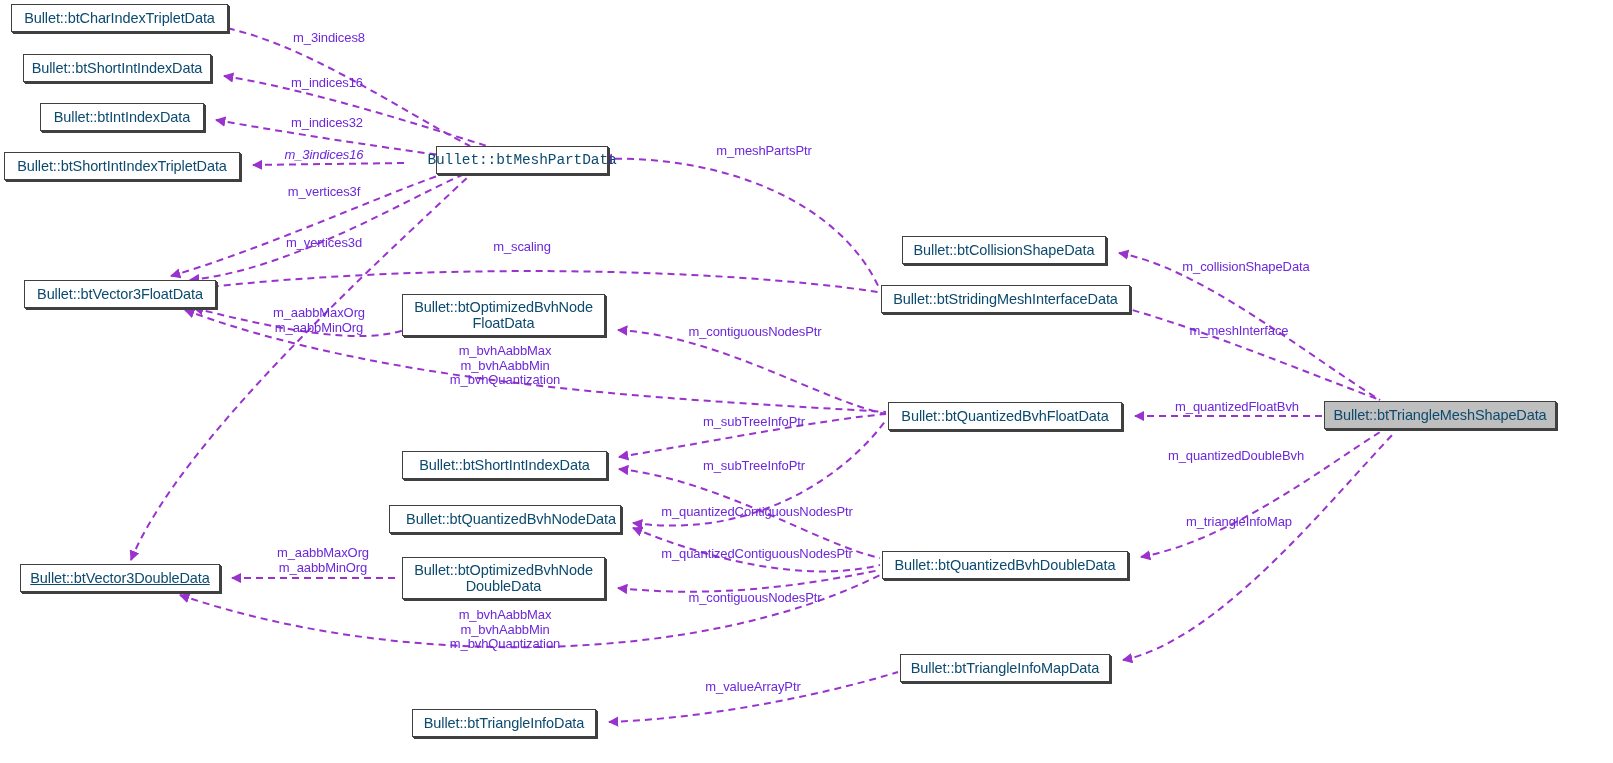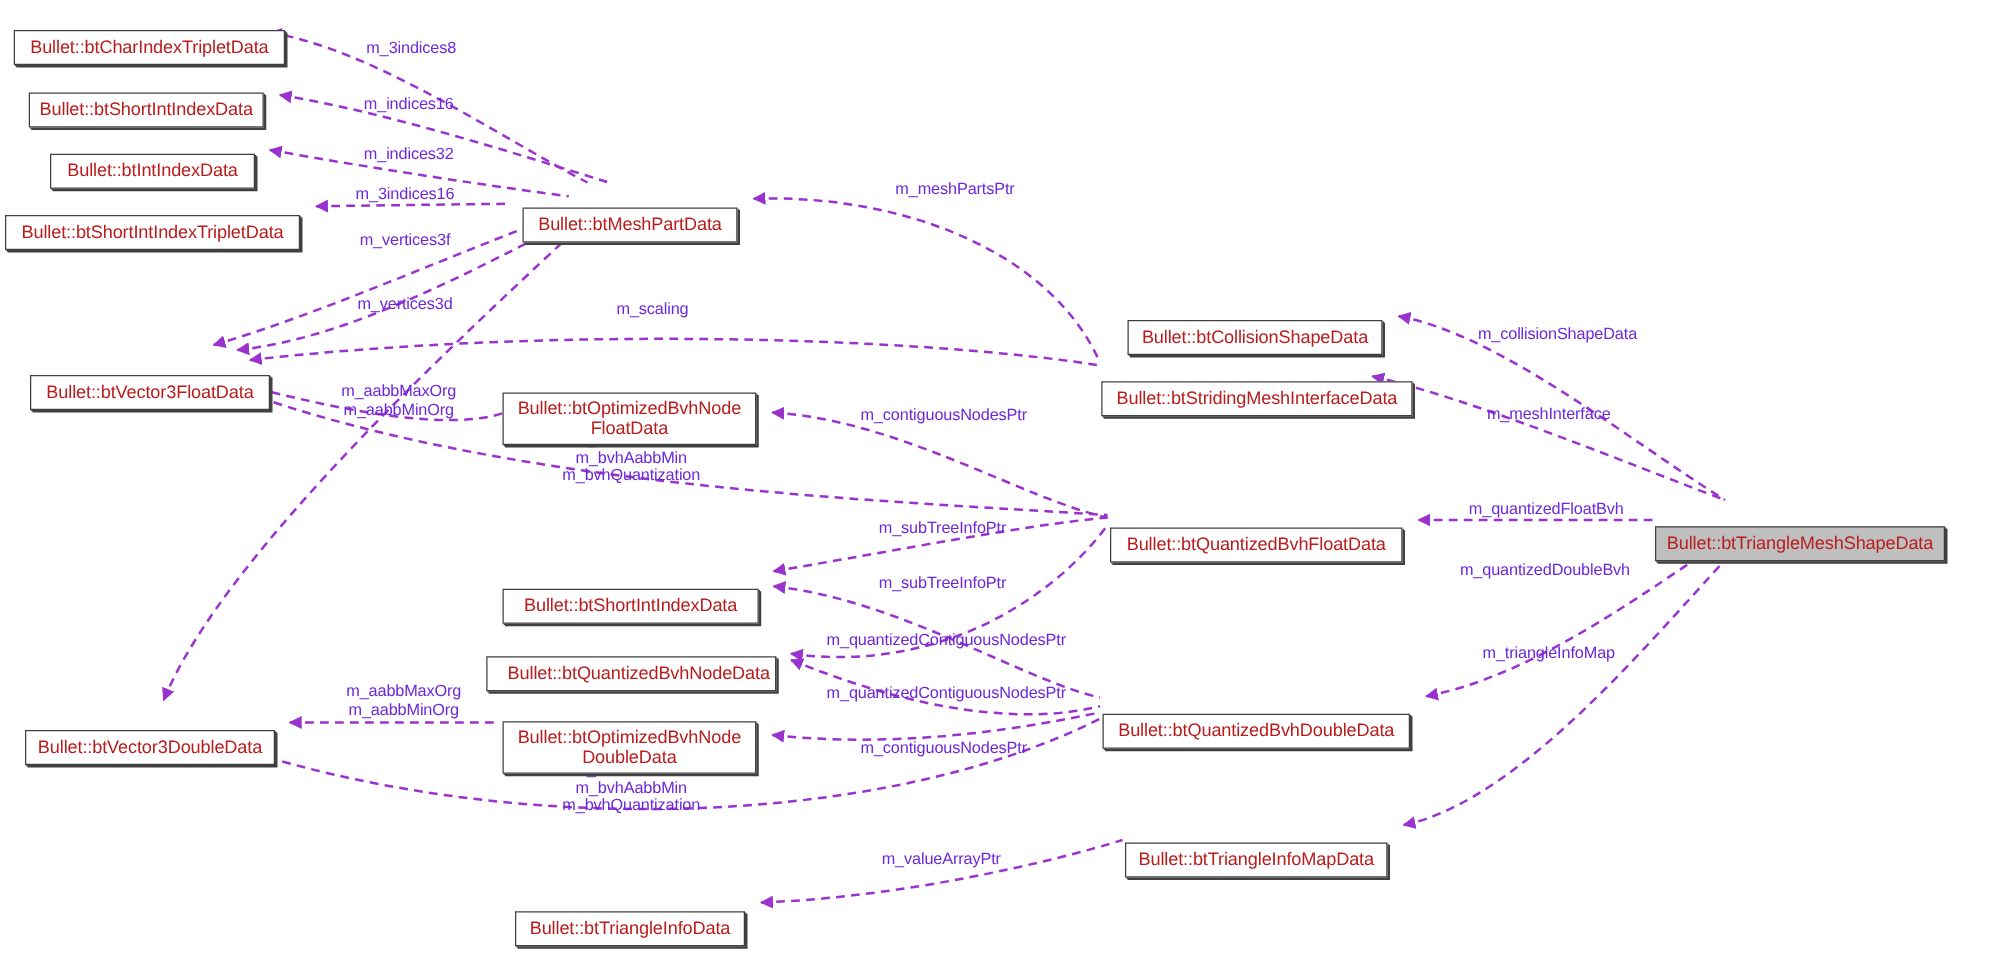--- a/index.html
+++ b/index.html
@@ -27,26 +27,25 @@
     position: absolute;
     box-sizing: border-box;
     border: 1px solid #404040;
     background: #ffffff;
     box-shadow: 1px 1px 0 0 #404040, 2px 2px 0 0 #404040;
     display: flex;
     align-items: center;
     justify-content: center;
     text-align: center;
     font-size: 14.5px;
-    color: #b91c1c;
+    color: #0c4a6e;
     line-height: 1.12;
     white-space: pre-line;
     letter-spacing: -0.1px;
     z-index: 3;
-    margin-top: 20px;
   }
   .node.highlight {
     background: #bfbfbf;
   }
   .edge-label {
     position: absolute;
     font-size: 13px;
     color: #6d28d9;
     line-height: 1.12;
     white-space: pre-line;
@@ -94,42 +93,42 @@
         <path d="M 1123,660 C 1220,640 1330,500 1395,432" marker-start="url(#arrow)"></path>
         <path d="M 609,722 C 720,718 840,690 898,672" marker-start="url(#arrow)"></path>
       </g>
   </svg>
 
   <div id="nodes-group">
       <div class="node" style="left: 11px; top: 4px; width: 217px; height: 28px;">Bullet::btCharIndexTripletData</div>
       <div class="node" style="left: 23px; top: 54px; width: 188px; height: 28px; text-align: right;">Bullet::btShortIntIndexData</div>
       <div class="node" style="left: 40px; top: 103px; width: 164px; height: 28px;">Bullet::btIntIndexData</div>
       <div class="node" style="left: 4px; top: 152px; width: 236px; height: 28px;">Bullet::btShortIntIndexTripletData</div>
-      <div class="node" style="left: 418px; top: 146px; width: 172px; height: 28px;">Bullet::btMeshPartData</div>
+      <div class="node" style="left: 436px; top: 146px; width: 172px; height: 28px; font-family: Liberation Mono, monospace;">Bullet::btMeshPartData</div>
       <div class="node" style="left: 24px; top: 280px; width: 192px; height: 28px;">Bullet::btVector3FloatData</div>
       <div class="node" style="left: 402px; top: 294px; width: 203px; height: 42px;">Bullet::btOptimizedBvhNode
 FloatData</div>
       <div class="node" style="left: 902px; top: 236px; width: 204px; height: 28px;">Bullet::btCollisionShapeData</div>
       <div class="node" style="left: 881px; top: 285px; width: 249px; height: 28px;">Bullet::btStridingMeshInterfaceData</div>
       <div class="node" style="left: 888px; top: 402px; width: 234px; height: 28px;">Bullet::btQuantizedBvhFloatData</div>
       <div class="node" style="left: 402px; top: 451px; width: 205px; height: 28px;">Bullet::btShortIntIndexData</div>
       <div class="node" style="left: 389px; top: 505px; width: 232px; height: 28px; padding-left: 12px;">Bullet::btQuantizedBvhNodeData</div>
       <div class="node" style="left: 402px; top: 557px; width: 203px; height: 42px;">Bullet::btOptimizedBvhNode
 DoubleData</div>
-      <div class="node" style="left: 20px; top: 564px; width: 200px; height: 28px;">Bullet::btVector3DoubleData</div>
+      <div class="node" style="left: 20px; top: 564px; width: 200px; height: 28px; text-decoration: underline;">Bullet::btVector3DoubleData</div>
       <div class="node" style="left: 882px; top: 551px; width: 246px; height: 28px;">Bullet::btQuantizedBvhDoubleData</div>
       <div class="node" style="left: 900px; top: 654px; width: 210px; height: 28px;">Bullet::btTriangleInfoMapData</div>
       <div class="node" style="left: 412px; top: 709px; width: 184px; height: 28px;">Bullet::btTriangleInfoData</div>
       <div class="node highlight" style="left: 1324px; top: 401px; width: 232px; height: 28px;">Bullet::btTriangleMeshShapeData</div>
     </div>
   <div id="labels-group">
       <div class="edge-label" style="left: 274px; top: 31px; width: 110px;">m_3indices8</div>
       <div class="edge-label" style="left: 272px; top: 76px; width: 110px;">m_indices16</div>
       <div class="edge-label" style="left: 272px; top: 116px; width: 110px;">m_indices32</div>
-      <div class="edge-label" style="left: 265px; top: 148px; width: 118px;">m_3indices16</div>
+      <div class="edge-label" style="left: 265px; top: 148px; width: 118px; font-style: italic;">m_3indices16</div>
       <div class="edge-label" style="left: 268px; top: 185px; width: 112px;">m_vertices3f</div>
       <div class="edge-label" style="left: 265px; top: 236px; width: 118px;">m_vertices3d</div>
       <div class="edge-label" style="left: 477px; top: 240px; width: 90px;">m_scaling</div>
       <div class="edge-label" style="left: 697px; top: 144px; width: 134px;">m_meshPartsPtr</div>
       <div class="edge-label" style="left: 1157px; top: 260px; width: 178px;">m_collisionShapeData</div>
       <div class="edge-label" style="left: 1168px; top: 324px; width: 142px;">m_meshInterface</div>
       <div class="edge-label" style="left: 254px; top: 306px; width: 130px;">m_aabbMaxOrg
 m_aabbMinOrg</div>
       <div class="edge-label" style="left: 437px; top: 344px; width: 136px;">m_bvhAabbMax
 m_bvhAabbMin

